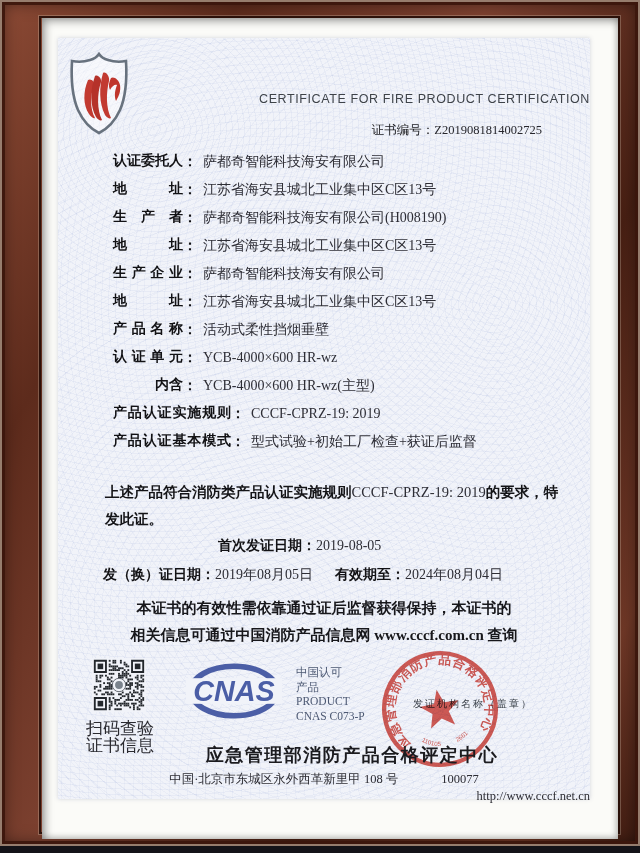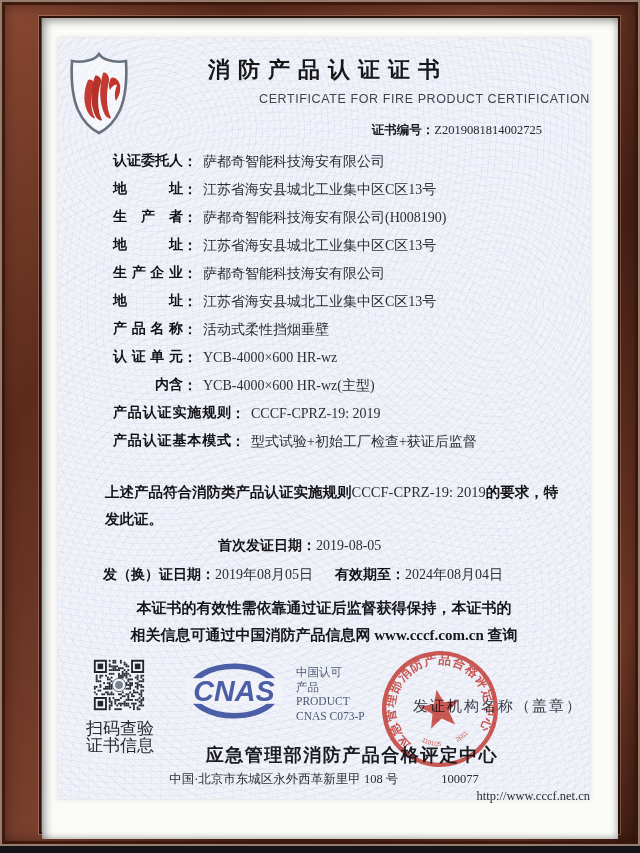--- a/index.html
+++ b/index.html
@@ -48,21 +48,21 @@
   .title{
     left:0;right:0;top:17px;text-align:center;
     font-size:22px;font-weight:bold;letter-spacing:8px;padding-left:8px;color:#17171a;
   }
   .subtitle{
     left:0;right:0;top:54px;text-align:right;
     font-family:"Liberation Sans","DejaVu Sans",sans-serif;
     font-size:12.5px;letter-spacing:.6px;color:#3e4349;
   }
   .certno{right:48px;top:84px;font-size:12.5px;color:#26262c;}
-  .certno .lab{font-weight:bold;color:#1a1a1e;margin-top:28px;}
+  .certno .lab{font-weight:normal;color:#1a1a1e;margin-top:28px;}
   
   .fields{left:55px;right:24px;top:114px;}
   .frow{line-height:17px;margin-bottom:10px;white-space:nowrap;}
   .flabel{
     display:inline-block;vertical-align:top;
     font-weight:bold;color:#121215;font-size:14px;
     text-align:justify;text-align-last:justify;
   }
   .w5{width:70px;}
   .w8{width:118px;}
@@ -82,21 +82,21 @@
   
   .notice{left:0;right:0;top:557px;text-align:center;font-size:15px;font-weight:bold;line-height:26.5px;color:#17171b;}
   
   .qr{left:34px;top:620px;width:54px;height:54px;}
   .qrcap{left:24px;top:682px;width:76px;text-align:center;font-size:17px;line-height:17px;color:#2a2a30;}
   .cnas{left:128px;top:624px;width:96px;height:58px;}
   .accred{
     left:238px;top:627px;font-size:11.5px;line-height:14.5px;color:#4c5872;
     font-family:Liberation Serif, serif;
   }
-  .stamp-hint{left:355px;top:659px;font-size:15px;letter-spacing:2px;color:#3a4049;white-space:nowrap;}
+  .stamp-hint{left:355px;top:659px;font-size:10px;letter-spacing:2px;color:#3a4049;white-space:nowrap;}
   .seal{left:320px;top:609px;width:124px;height:124px;transform:rotate(-10deg);opacity:.86;mix-blend-mode:multiply;}
   .orgname{left:0;right:0;top:705px;text-align:center;padding-left:56px;font-size:18px;font-weight:bold;letter-spacing:1.5px;color:#1b1b1f;}
   .addr{left:0;right:0;top:733px;text-align:center;font-size:12.5px;color:#2c2c33;}
   .addr .pc{display:inline-block;margin-left:43px;}
   .site{left:0;right:0;top:751px;text-align:right;font-size:12.5px;color:#2c2c33;}
 </style>
 </head>
 <body>
 
 <div class="photo">
@@ -105,21 +105,20 @@
     <div class="paper">
 
       <svg class="abs shield" viewBox="0 0 62 86">
         <path d="M31 3 C33 6 36 8 40 9 C46 11 53 11 58 10 C59 27 58 45 52 59 C47 70 39 78 31 82 C23 78 15 70 10 59 C4 45 3 27 4 10 C9 11 16 11 22 9 C26 8 29 6 31 3 Z" fill="rgba(255,255,255,.45)" stroke="#68727e" stroke-width="2.6"></path>
         <path d="M20 29 C15 41 15 54 21 63 C23 66 26 68 27 67 C22 58 22 45 26 34 C27 31 23 27 20 29 Z" fill="#c23a31"></path>
         <path d="M27 25 C22 39 22 55 28 66 C30 69 33 70 34 69 C29 59 29 43 33 31 C34 28 30 23 27 25 Z" fill="#b5322a"></path>
         <path d="M35 22 C31 36 31 52 37 64 C39 67 42 68 43 67 C38 57 38 42 41 30 C42 26 38 20 35 22 Z" fill="#c23a31"></path>
         <path d="M43 27 C41 31 40 35 42 39 C44 35 47 33 49 34 C47 39 46 45 48 50 C51 45 53 40 52 34 C51 29 46 25 43 27 Z" fill="#c0362d"></path>
       </svg>
 
-      <div class="abs title">消防产品认证证书</div>
       <div class="abs subtitle">CERTIFICATE FOR FIRE PRODUCT CERTIFICATION</div>
 
       <div class="abs certno">
         <span class="lab">证书编号：</span><span>Z2019081814002725</span>
       </div>
 
       <div class="abs fields">
         <div class="frow"><span class="flabel w5">认证委托人</span><span class="fcolon">：</span><span class="fvalue">萨都奇智能科技海安有限公司</span></div>
         <div class="frow"><span class="flabel w5">地址</span><span class="fcolon">：</span><span class="fvalue">江苏省海安县城北工业集中区C区13号</span></div>
         <div class="frow"><span class="flabel w5">生产者</span><span class="fcolon">：</span><span class="fvalue">萨都奇智能科技海安有限公司(H008190)</span></div>

